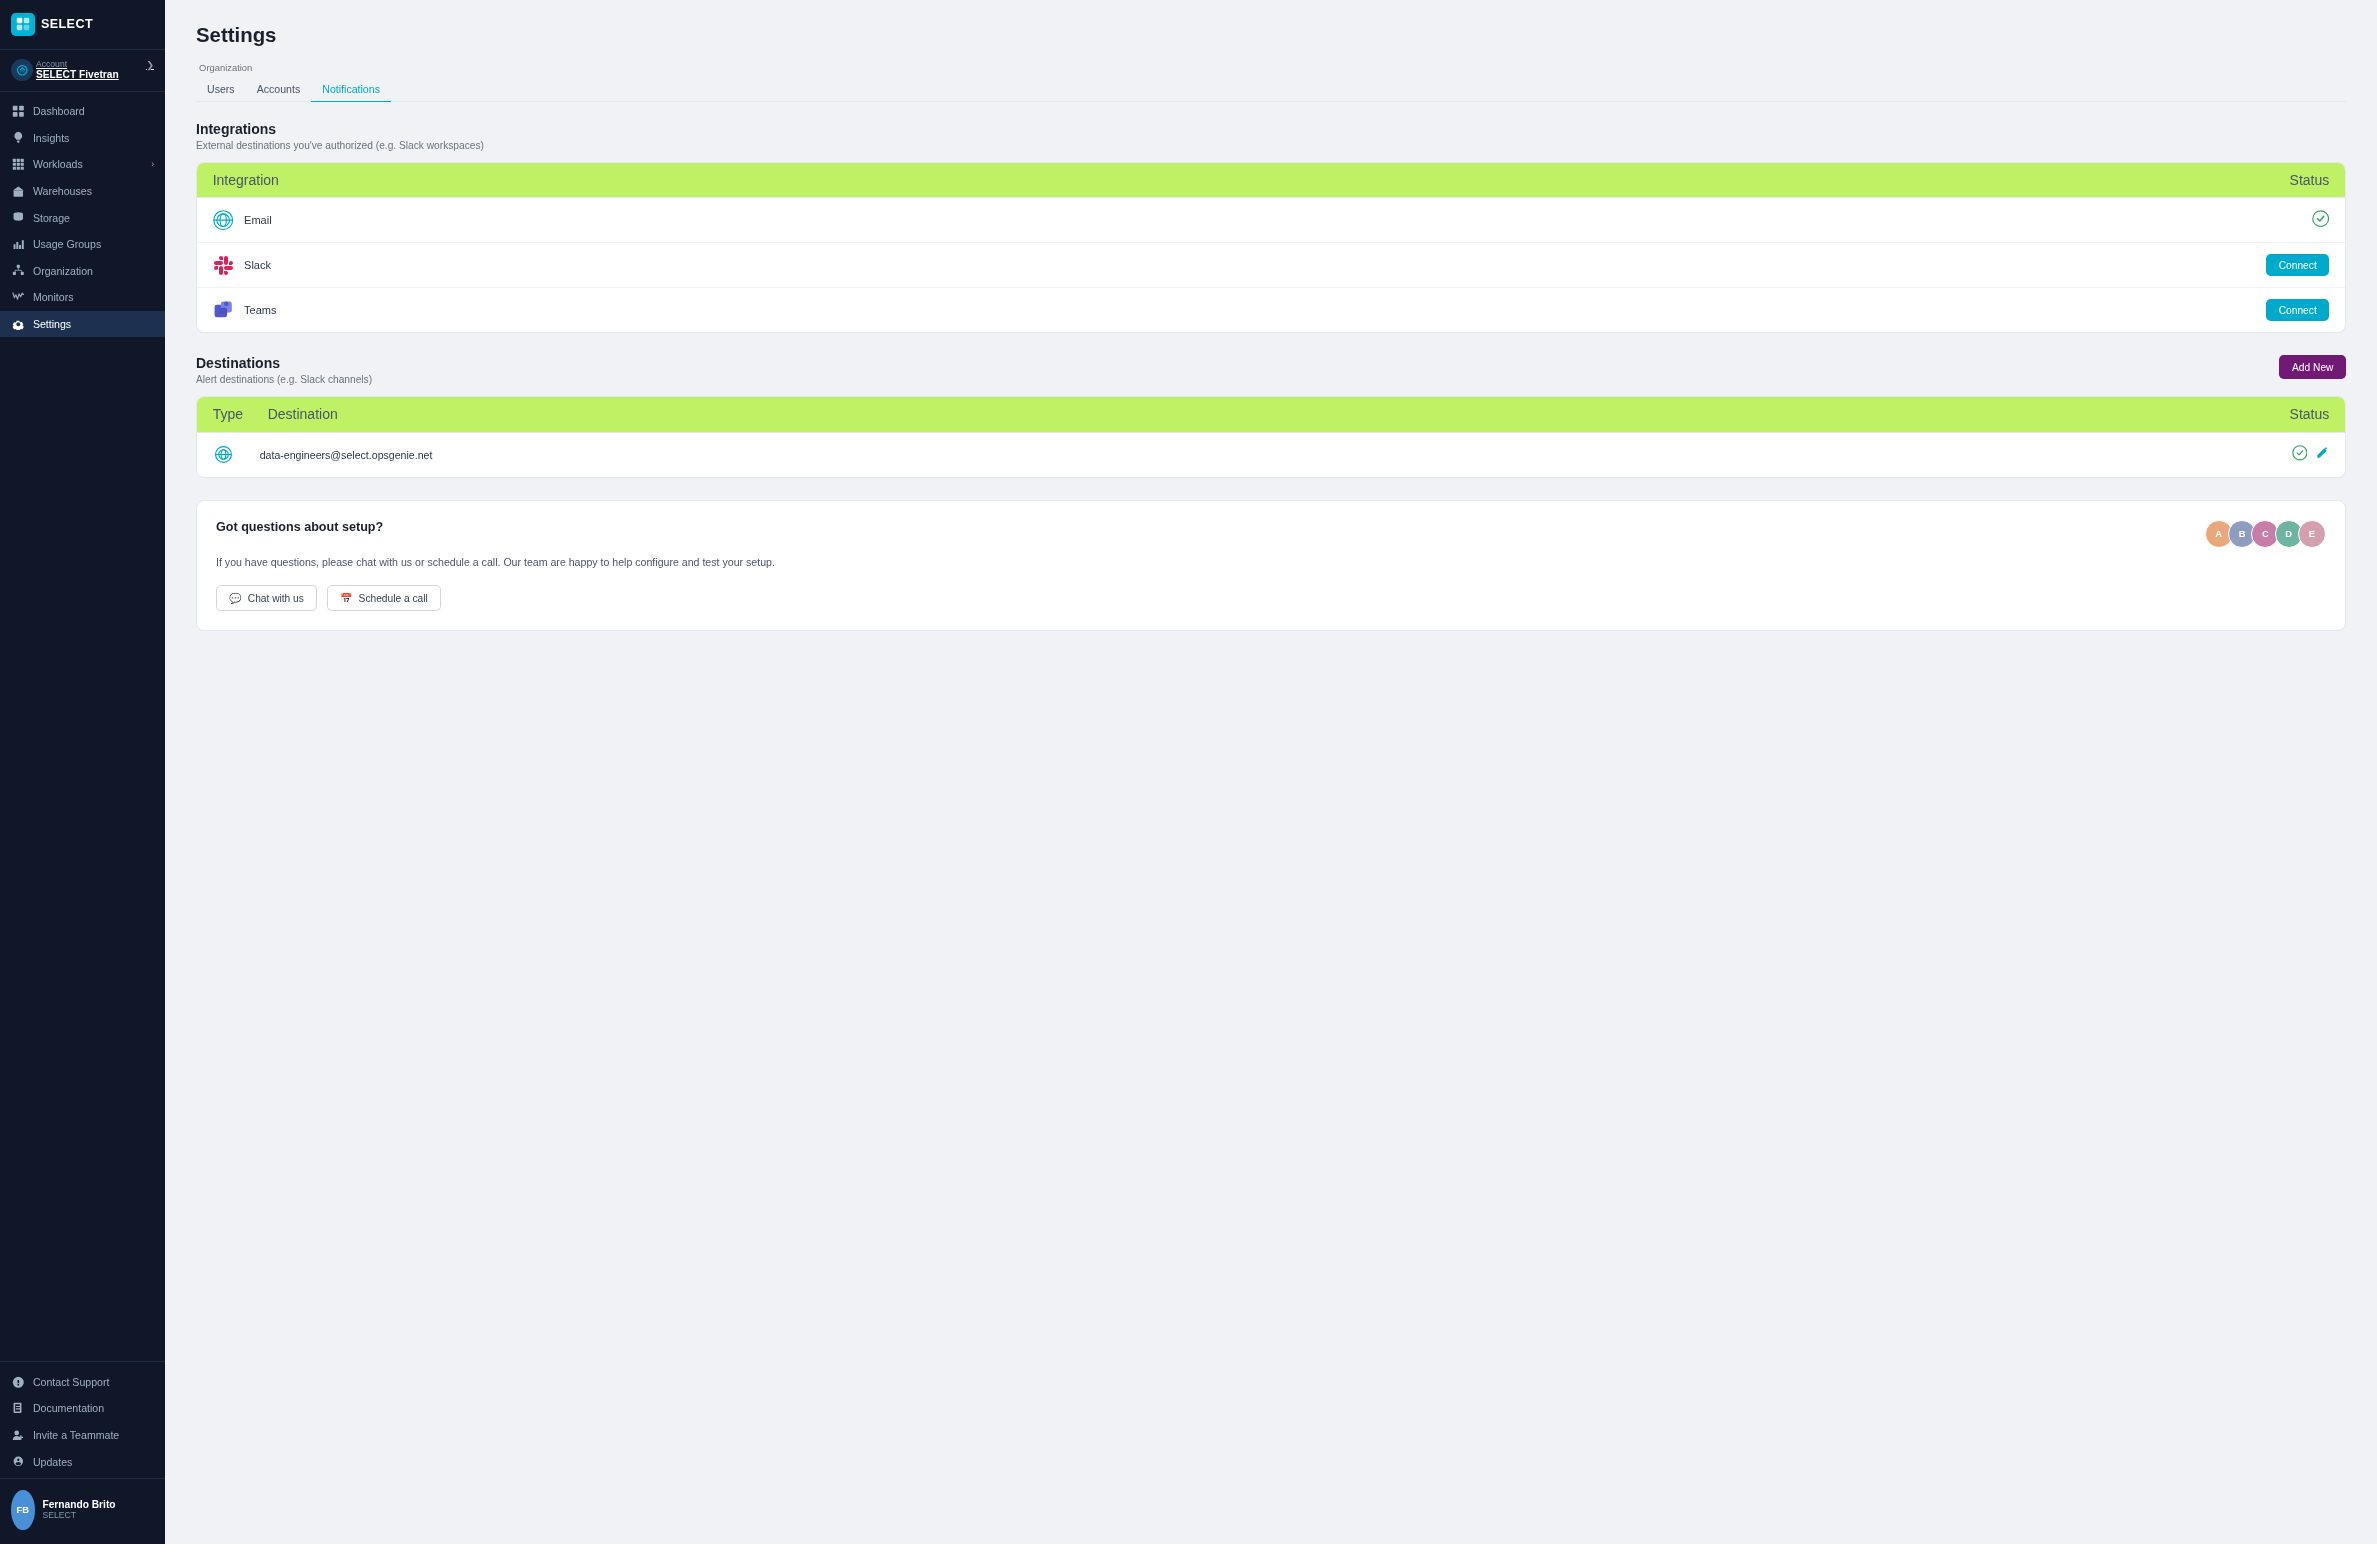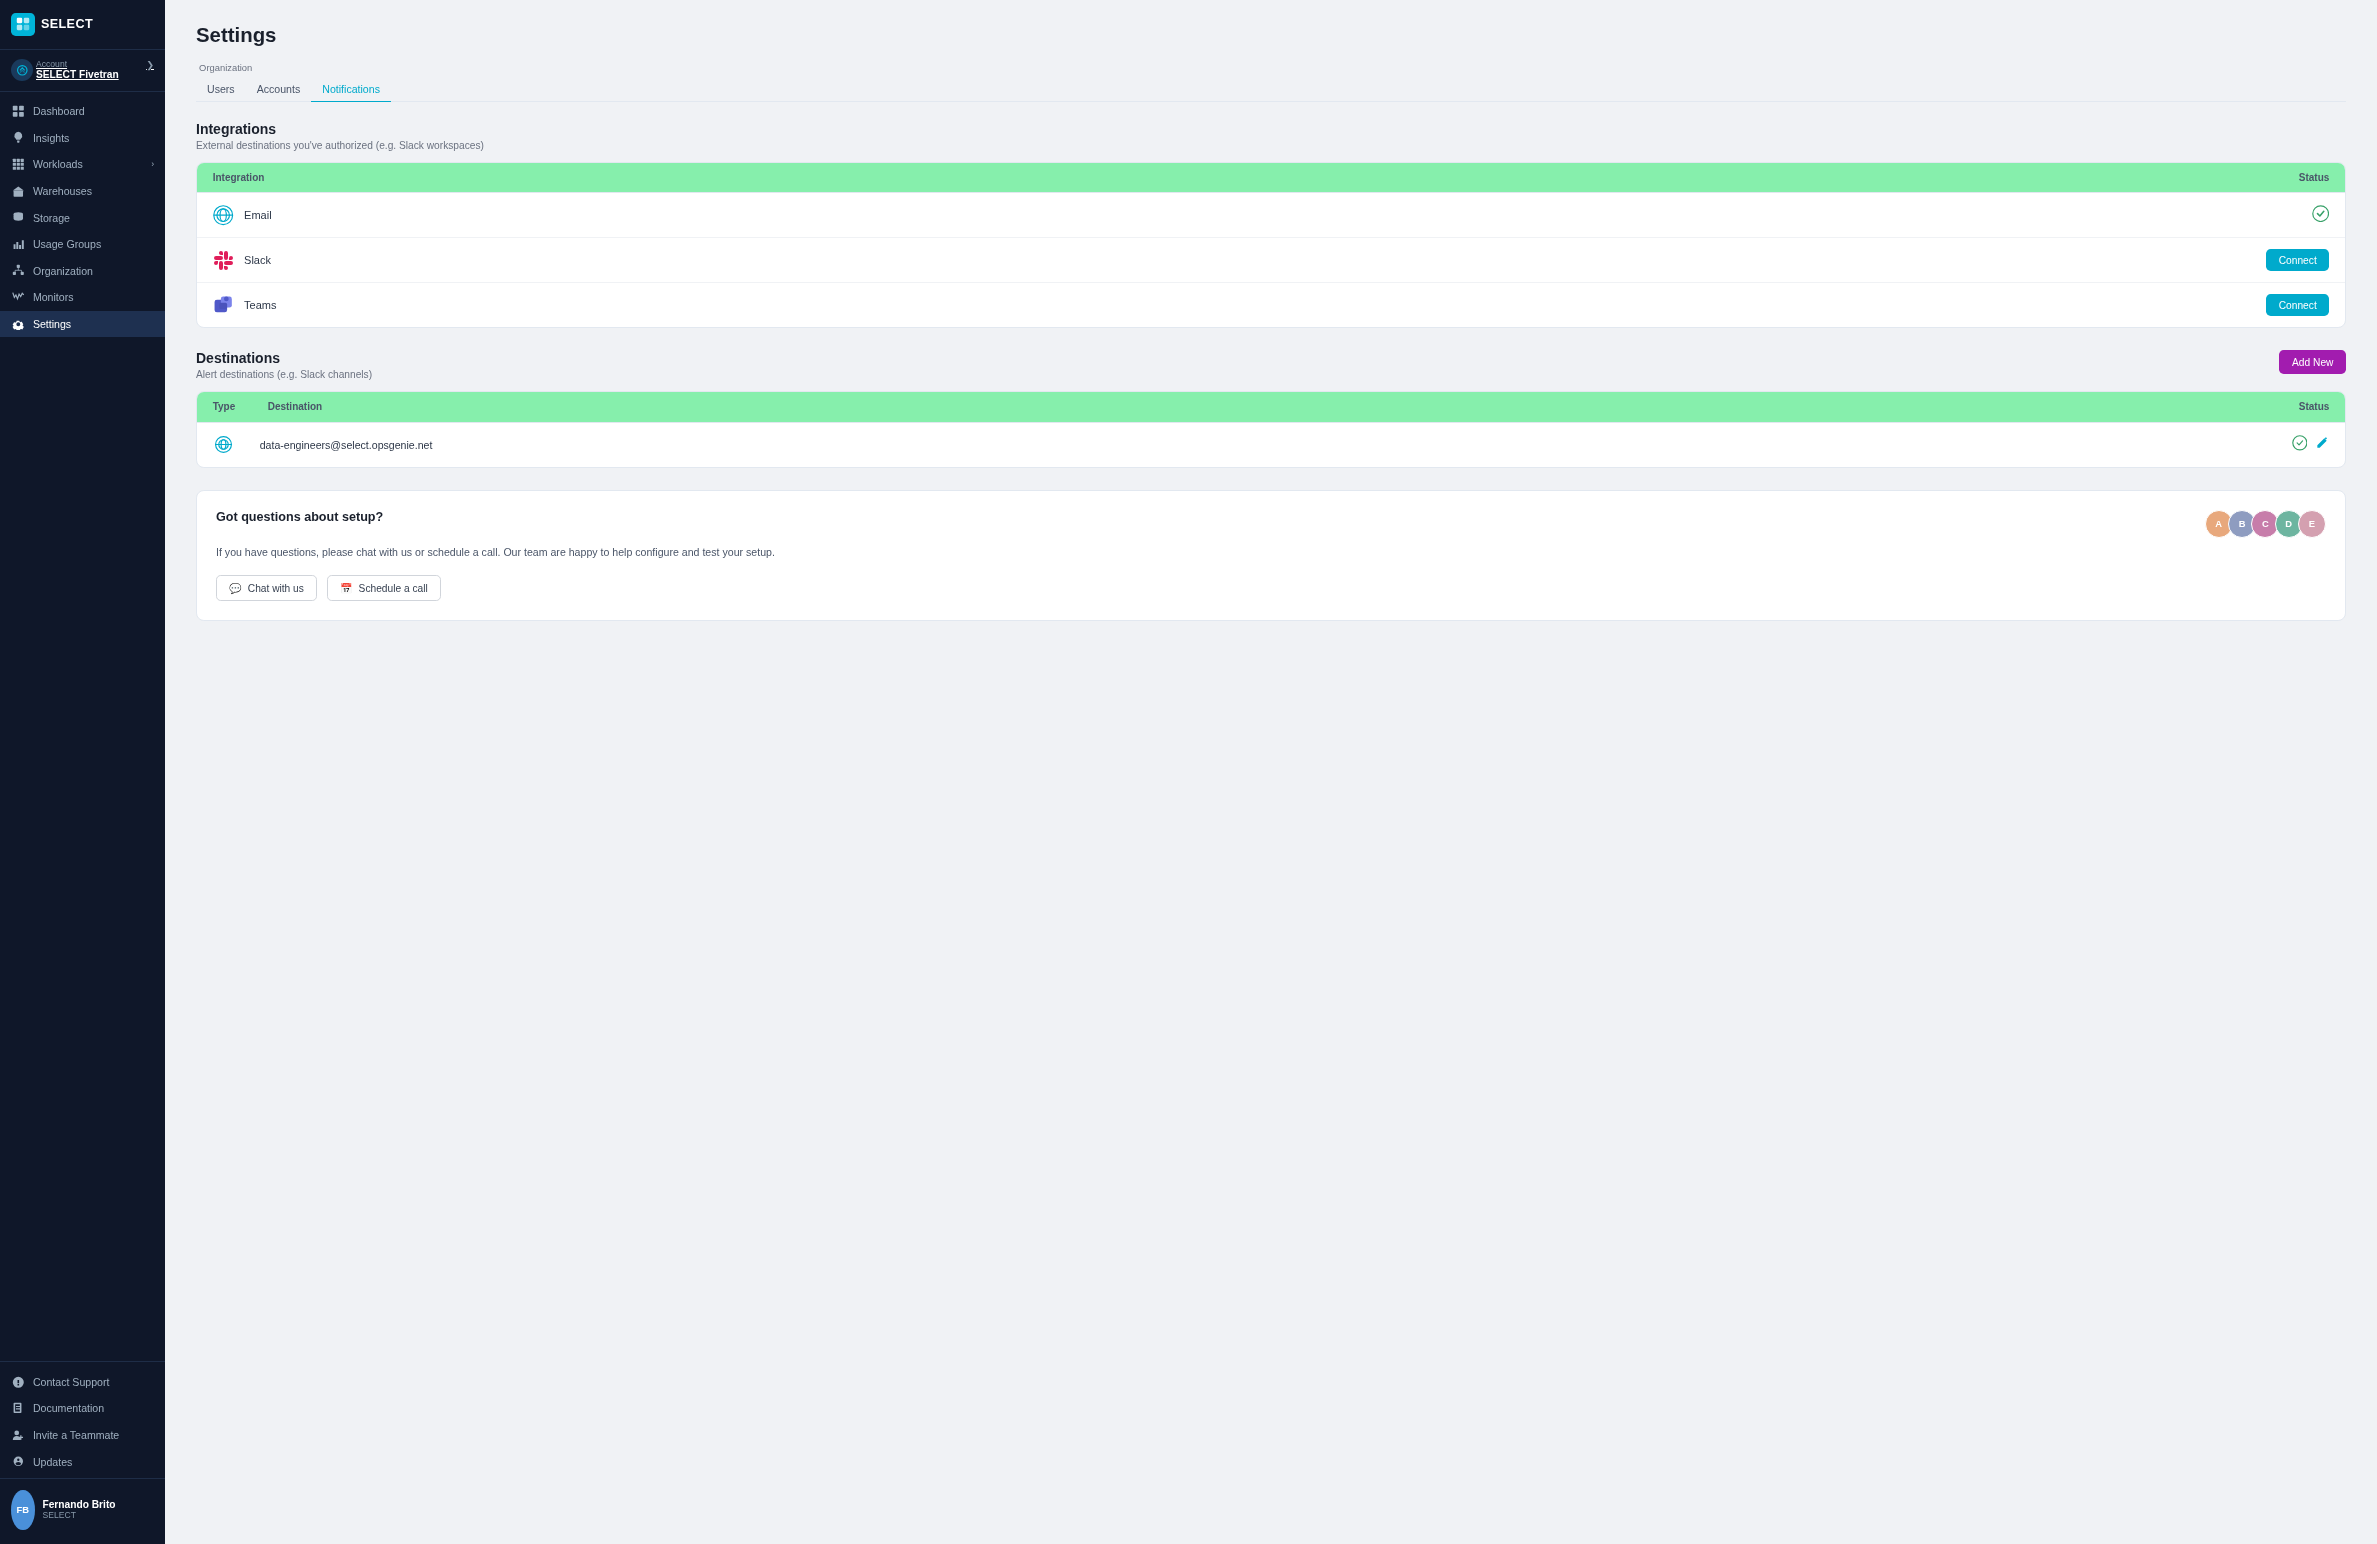--- a/index.html
+++ b/index.html
@@ -122,24 +122,24 @@
     }
 
     .section-header { display: flex; justify-content: space-between; align-items: flex-start; margin-bottom: 11px; }
     .section-title { font-size: 14px; font-weight: 700; color: #1a202c; margin-bottom: 2.4px; }
     .section-subtitle { font-size: 10.2px; color: #6b7280; }
 
     .table-header {
       display: flex;
       justify-content: space-between;
       padding: 9.4px 15.7px;
-      background: #86efac;
+      background: #bef264;
       border-bottom: 0.8px solid #e2e8f0;
-      font-size: 10px;
-      font-weight: 700;
+      font-size: 14px;
+      font-weight: 400;
       color: #4a5568;
     }
     .table-row {
       display: flex;
       align-items: center;
       padding: 11px 15.7px;
       border-bottom: 0.8px solid #f0f2f5;
     }
     .table-row:last-child { border-bottom: none; }
     .row-left { display: flex; align-items: center; gap: 9.4px; flex: 1; }
@@ -161,21 +161,21 @@
       font-weight: 500;
       cursor: pointer;
     }
 
     .dest-type-icon { width: 22px; height: 22px; display: flex; align-items: center; justify-content: center; }
     .dest-email { font-size: 10.6px; color: #2d3748; }
     .dest-status-icons { display: flex; gap: 7.9px; align-items: center; }
     .edit-icon { color: #00aacc; font-size: 12.6px; cursor: pointer; }
 
     .btn-add-new {
-      background: #a21caf;
+      background: #701a75;
       color: #fff;
       border: none;
       border-radius: 4.7px;
       padding: 6.3px 12.6px;
       font-size: 10.2px;
       font-weight: 500;
       cursor: pointer;
     }
 
     

